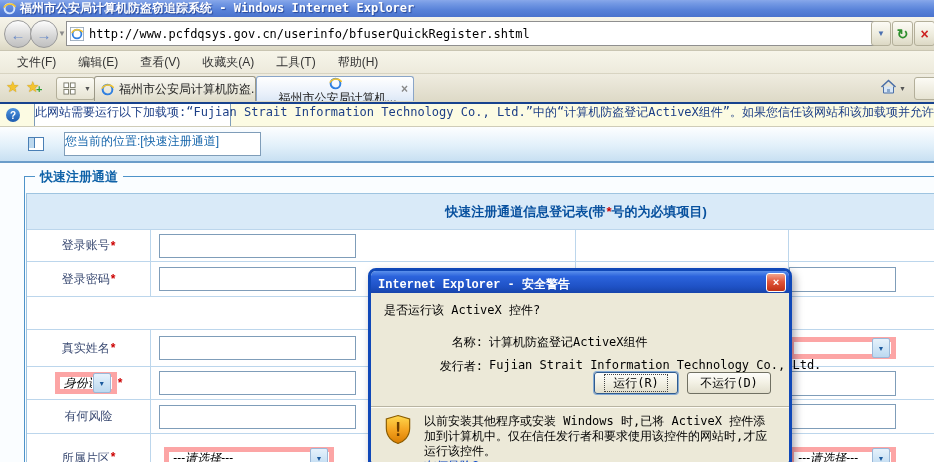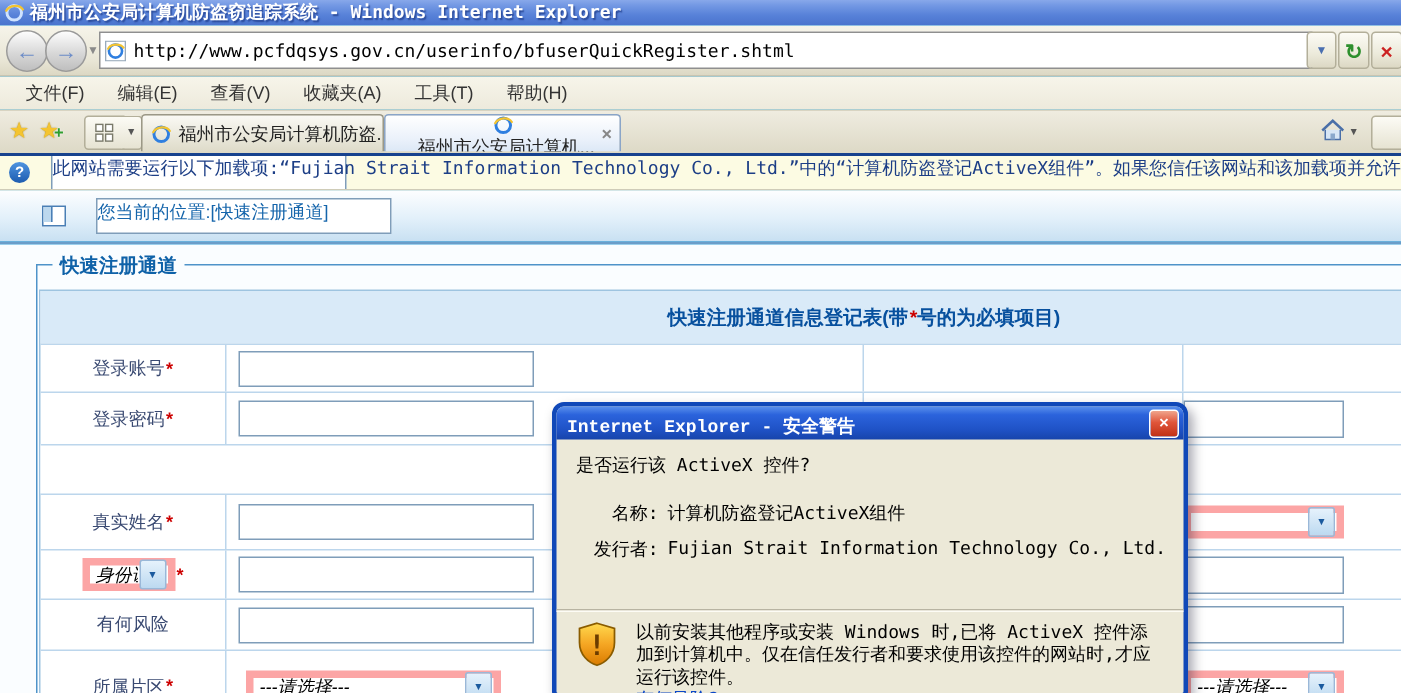--- a/index.html
+++ b/index.html
@@ -94,21 +94,21 @@
   
   .dialog{position:absolute;left:368px;top:105px;width:424px;height:197px;box-sizing:border-box;
     border:3px solid #1048b8;border-radius:8px 8px 4px 4px;background:#ece9d8;box-shadow:3px 4px 8px rgba(0,0,30,.35);z-index:50;}
   .dtitle{height:22px;border-radius:5px 5px 0 0;background:linear-gradient(180deg,#5a90ec 0%,#2b63dc 25%,#1f52c6 70%,#1744ab 100%);
     display:flex;align-items:flex-end;padding-left:7px;color:#fff;font-weight:bold;font-size:12px;position:relative;font-family:Liberation Mono, monospace;}
   .dclose{position:absolute;right:3px;top:2px;width:18px;height:17px;border:1px solid #fff;border-radius:3px;
     background:linear-gradient(180deg,#f0a58c,#e0553a 45%,#c03015);color:#fff;font-weight:bold;font-size:11px;
     display:flex;align-items:center;justify-content:center;}
   .dbody{position:relative;height:172px;font-size:12px;color:#000;}
   .dq{padding:9px 0 0 13px;}
-  .drow{display:flex;margin-top:15px;}
+  .drow{display:flex;margin-top:15px;padding-left:44px;}
   .drow.second{margin-top:7px;}
   .dlabel{width:68px;text-align:right;flex:0 0 auto;}
   .dval{margin-left:6px;white-space:nowrap;}
   .dbtns{position:absolute;right:18px;top:79px;display:flex;gap:9px;}
   .btn{width:84px;height:22px;box-sizing:border-box;border:1px solid #707062;border-radius:3px;
     background:linear-gradient(180deg,#fdfdfb,#f4f2e6 45%,#e2dfcd);display:flex;align-items:center;justify-content:center;font-size:12px;}
   .btn.default{border-color:#2f5b8f;box-shadow:0 0 0 1px #86abd4;}
   .btn.default .inner{border:1px dotted #444;padding:0 8px;line-height:16px;}
   .ddiv{position:absolute;left:0;top:113px;width:100%;border-top:1px solid #b8b4a2;border-bottom:1px solid #fdfcf5;}
   .dwarn{position:absolute;left:13px;top:121px;display:flex;}
@@ -332,20 +332,28 @@
       </div>
       <div class="dbody mono">
         <div class="dq">是否运行该 ActiveX 控件?</div>
         <div class="drow">
           <span class="dlabel">名称:</span>
           <span class="dval">计算机防盗登记ActiveX组件</span>
         </div>
         <div class="drow second">
           <span class="dlabel">发行者:</span>
           <span class="dval">Fujian Strait Information Technology Co., Ltd.</span>
+        </div>
+        <div class="dbtns">
+          <div class="btn default">
+              <span class="inner">运行(R)</span>
+            </div>
+          <div class="btn">
+              <span>不运行(D)</span>
+            </div>
         </div>
         <div class="ddiv"></div>
         <div class="dwarn">
           <svg width="28" height="31" viewBox="0 0 24 26">
             <defs>
                 <linearGradient id="shg" x1="0" y1="0" x2="0" y2="1">
                   <stop offset="0" stop-color="#ffd94e"></stop>
                   <stop offset="0.5" stop-color="#f5a623"></stop>
                   <stop offset="1" stop-color="#d97b00"></stop>
                 </linearGradient>

